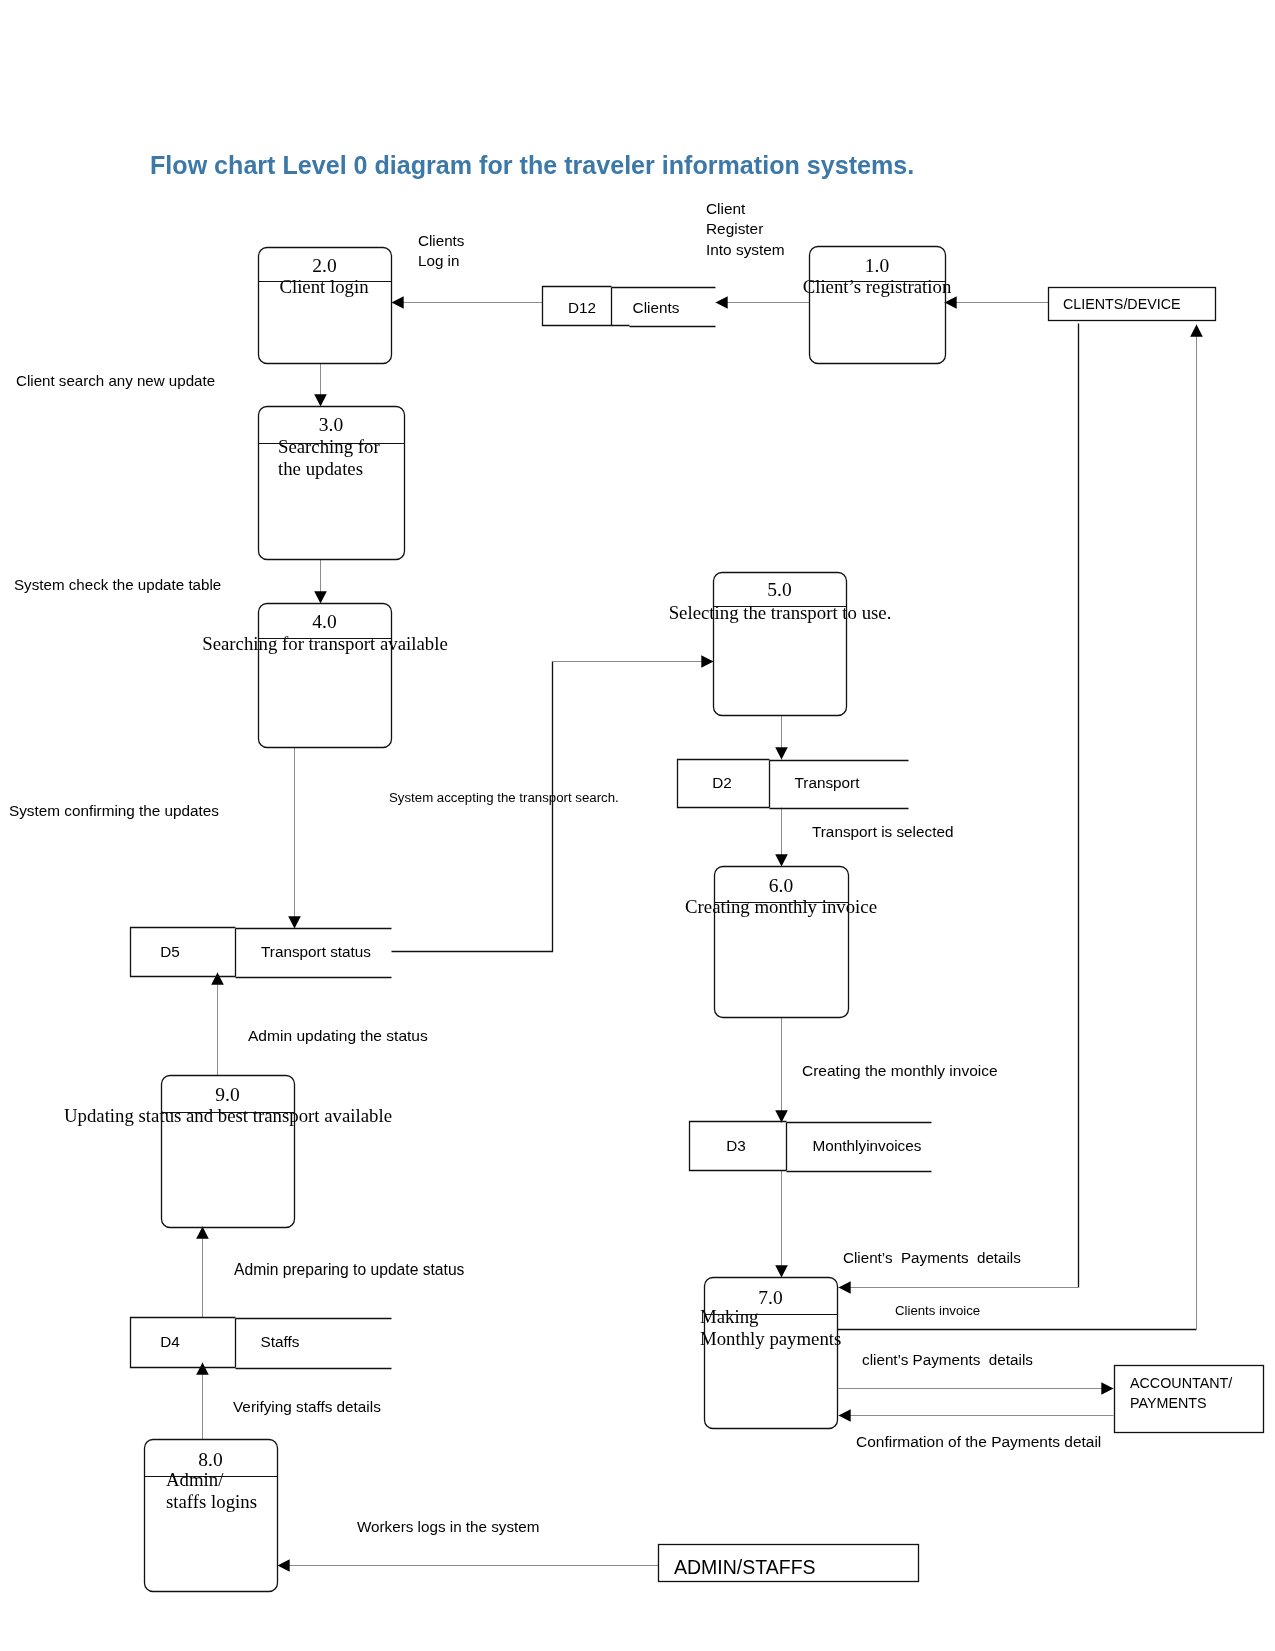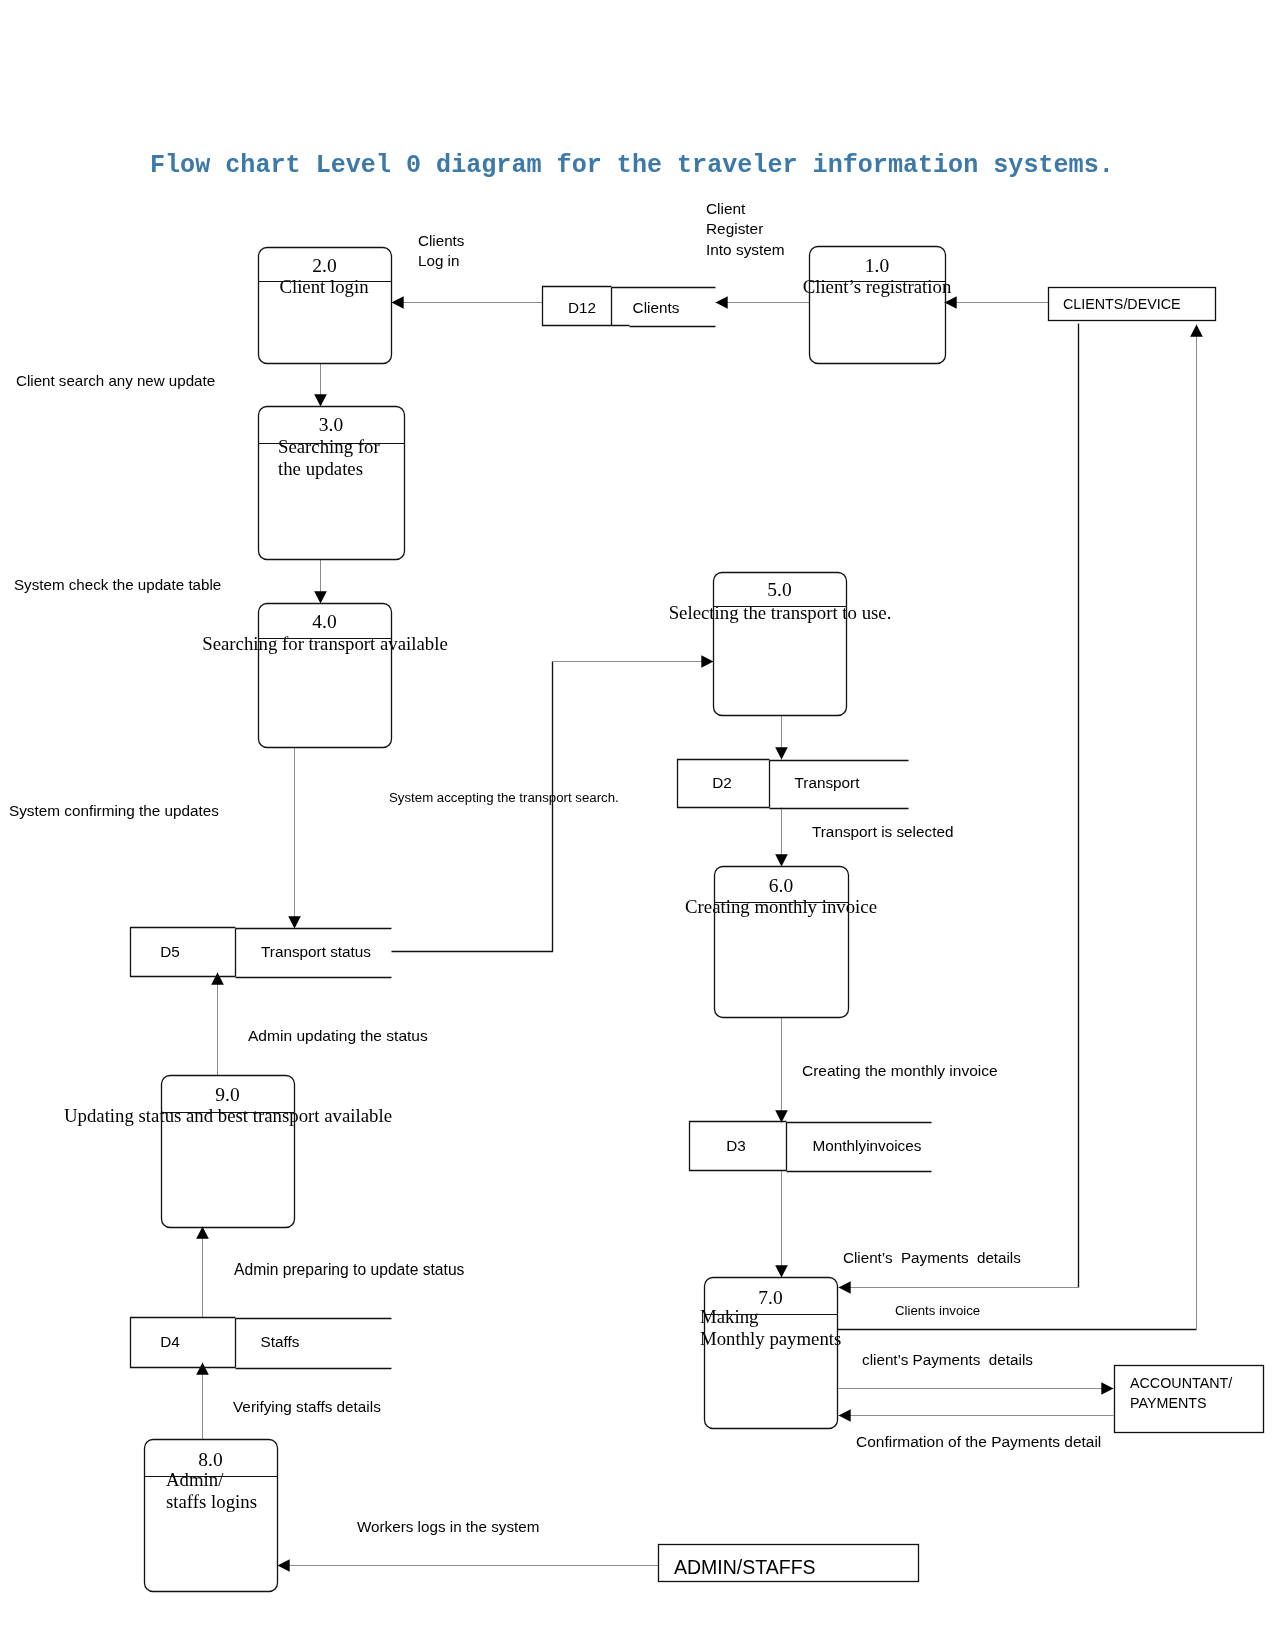--- a/index.html
+++ b/index.html
@@ -2,21 +2,21 @@
 <html><head>
 <meta charset="utf-8">
 <title>Flow chart Level 0 diagram for the traveler information systems.</title>
 <style>
   html,body{margin:0;padding:0;background:#ffffff;}
   body{width:1275px;height:1651px;overflow:hidden;
        font-family:"Liberation Sans",sans-serif;}
   #page{position:relative;width:1275px;height:1651px;background:#fff;}
   #page-title{
     position:absolute;left:150px;top:151.5px;
-    font-family:Liberation Mono, monospace;
+    font-family:Liberation Sans, sans-serif;
     font-weight:bold;font-size:25.1px;line-height:1.1;
     color:#3c78a8;white-space:nowrap;letter-spacing:0px;
   }
   svg#diagram{position:absolute;left:0;top:0;display:block;}
   .shape{fill:none;stroke:#111111;stroke-width:1.3;}
   .divider{stroke:#111111;stroke-width:1.2;}
   .proc-num{font-family:"Liberation Serif",serif;font-size:19.5px;fill:#000;text-anchor:middle;}
   .proc-name{font-family:"Liberation Serif",serif;font-size:18.8px;fill:#000;}
   .ds-id{font-family:"Liberation Sans",sans-serif;fill:#000;text-anchor:middle;}
   .ds-name{font-family:"Liberation Sans",sans-serif;fill:#000;text-anchor:middle;}

